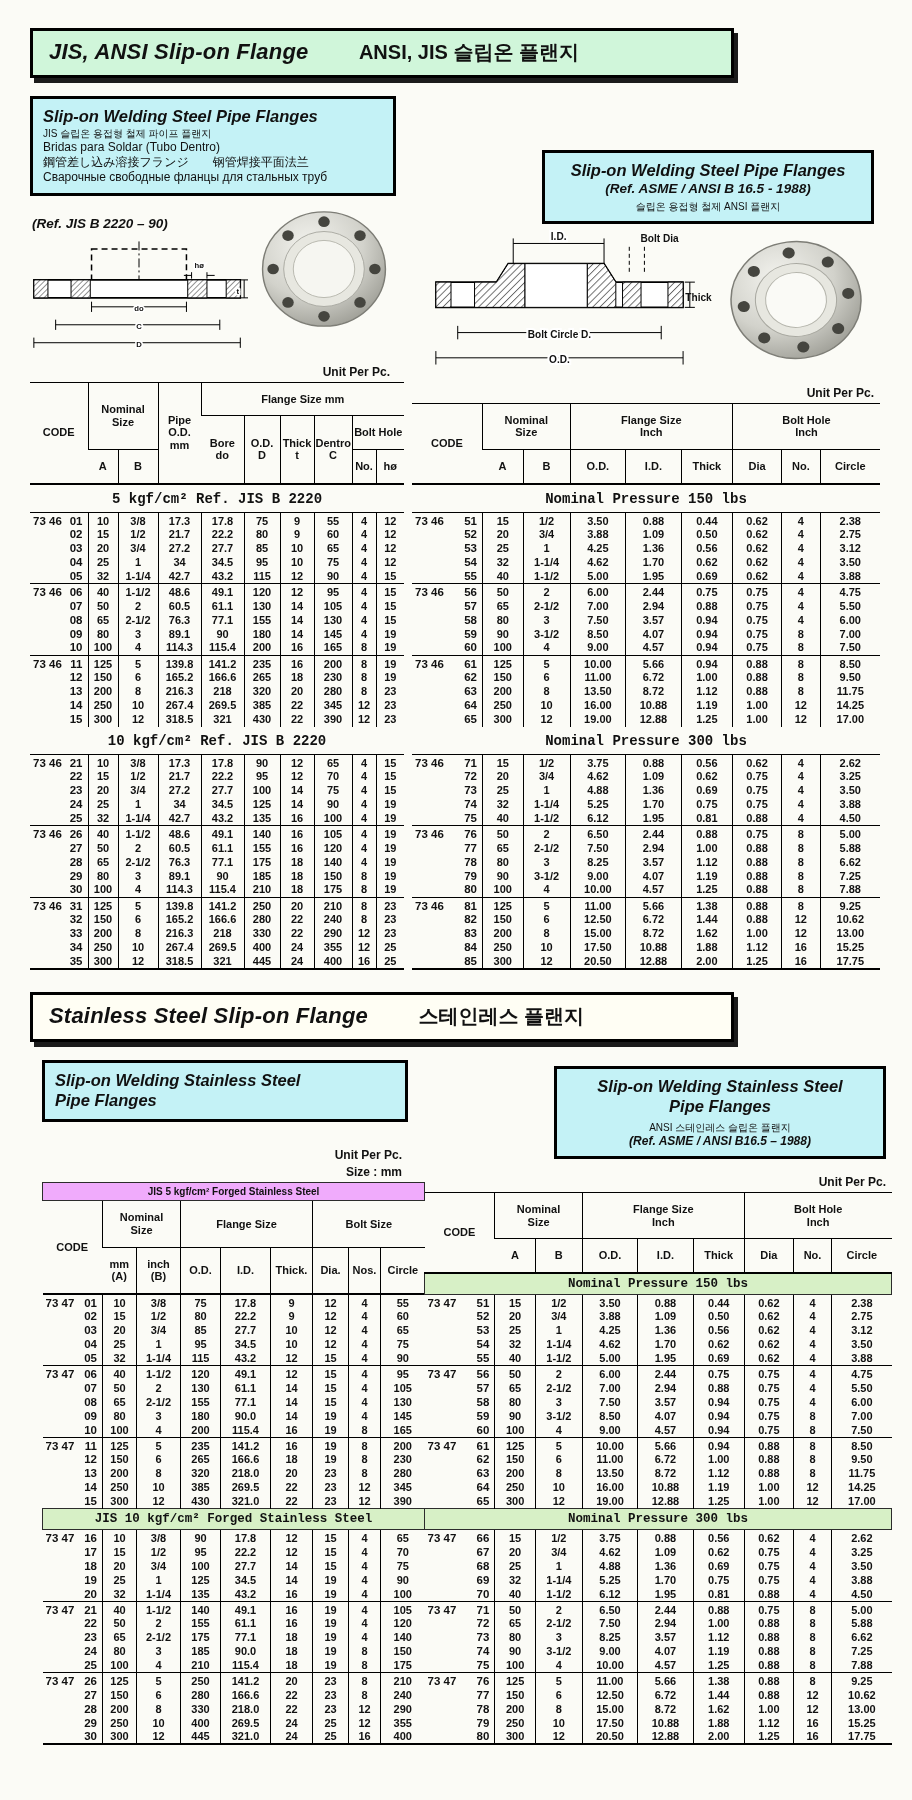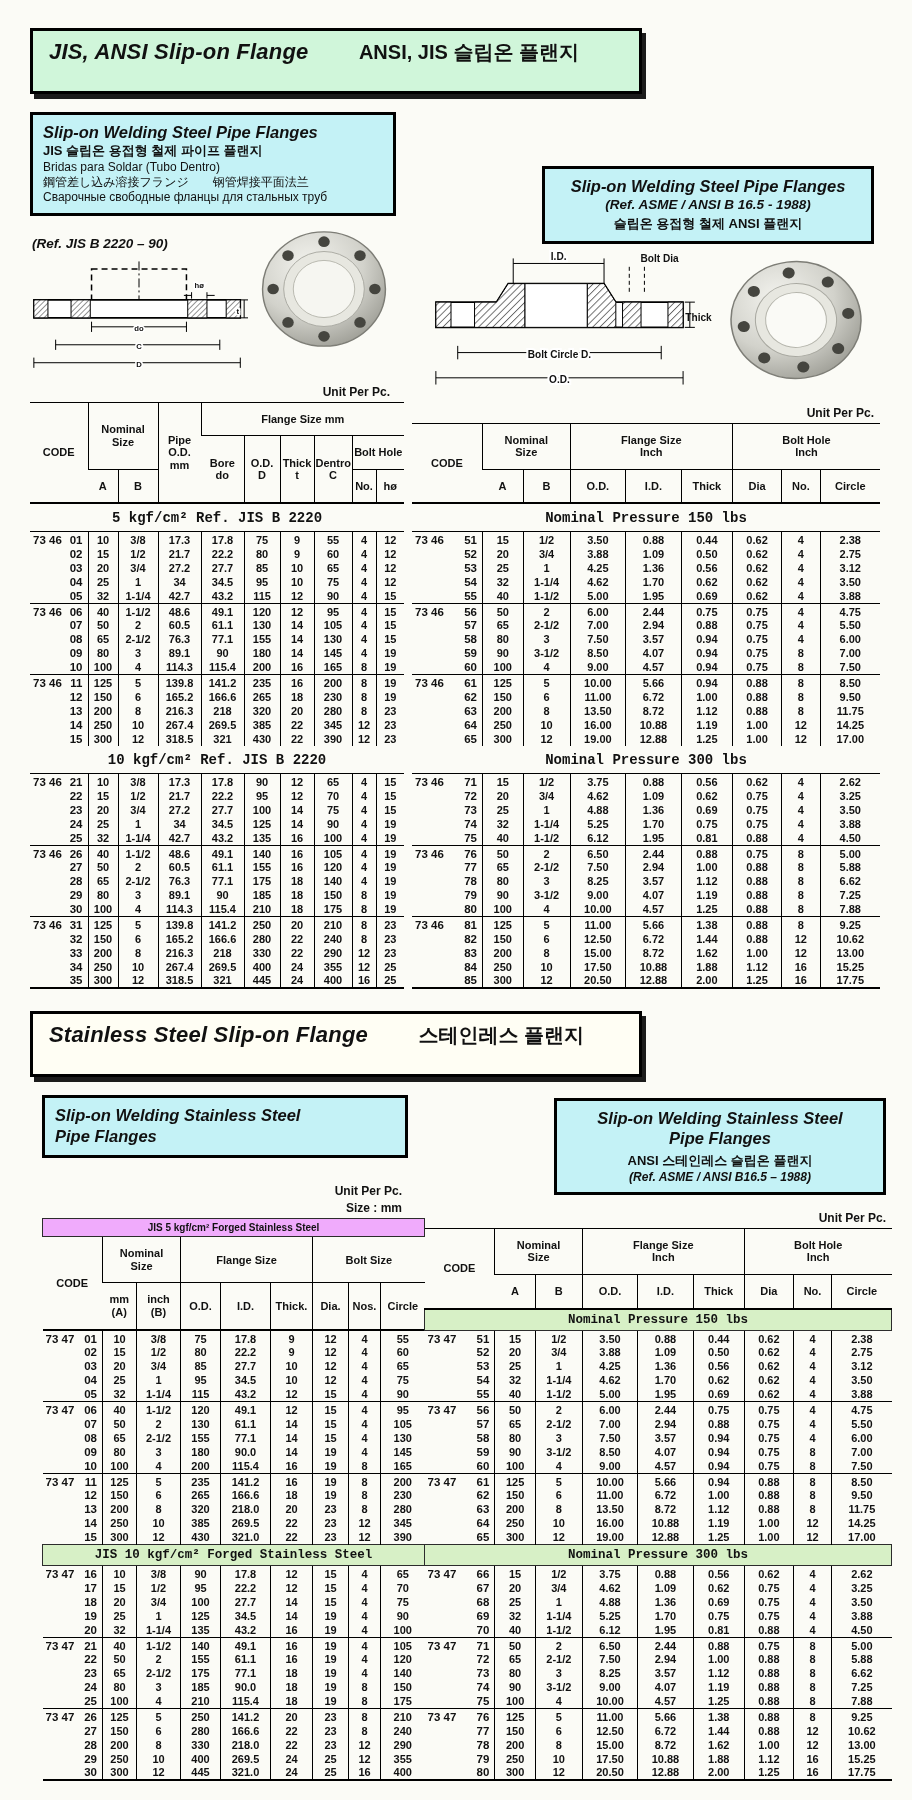--- a/index.html
+++ b/index.html
@@ -1,35 +1,35 @@
 <!DOCTYPE html>
 <html><head>
 <meta charset="utf-8">
 <style>
   * { box-sizing: border-box; }
   html,body { margin:0; padding:0; background:#fbfbf6; }
   body { width:912px; font-family:"Liberation Sans", sans-serif; color:#111; }
   .page { padding:28px 20px 6px 30px; }
 
   
-  .banner { width:612px; border:3px solid #000; box-shadow:4px 5px 0 #1b1b1b; padding:8px 16px 25px; margin-bottom:18px; white-space:nowrap; }
+  .banner { width:704px; border:3px solid #000; box-shadow:4px 5px 0 #1b1b1b; padding:8px 16px 9px; margin-bottom:18px; white-space:nowrap; }
   .banner .en { font-style:italic; font-weight:bold; font-size:22px; letter-spacing:.2px; }
   .banner .ko { font-weight:bold; font-size:20px; margin-left:46px; }
   .banner-green { background:#d0f6da; }
   .banner-tan { background:#f7dfa0; }
   .banner-white { background:#fffef4; }
 
   
   .cols { display:flex; align-items:flex-end; gap:16px; }
   .col-left { width:366px; flex:none; }
   .col-right { width:468px; flex:none; }
 
   .hdrbox { background:#c4f2f6; border:3px solid #000; padding:7px 10px 8px; }
   .hdrbox .t  { font-weight:bold; font-style:italic; font-size:16.5px; line-height:1.25; }
-  .hdrbox .k  { font-weight:bold; font-size:13px; line-height:1.3; }
+  .hdrbox .k  { font-weight:normal; font-size:10px; line-height:1.3; }
   .hdrbox .s  { font-size:12px; line-height:1.25; }
   .hdrbox .r  { font-weight:bold; font-style:italic; font-size:13.5px; }
   .hdrbox.center { text-align:center; }
 
   .refline { font-weight:bold; font-style:italic; font-size:13.5px; margin:14px 0 4px 2px; }
 
   .diag-row { display:flex; align-items:flex-start; gap:4px; margin-top:6px; }
 
   .unit { text-align:right; font-weight:bold; font-size:12px; margin:8px 6px 3px 0; }
   .sizenote { text-align:right; font-weight:bold; font-size:12px; margin:0 6px 3px 0; }

